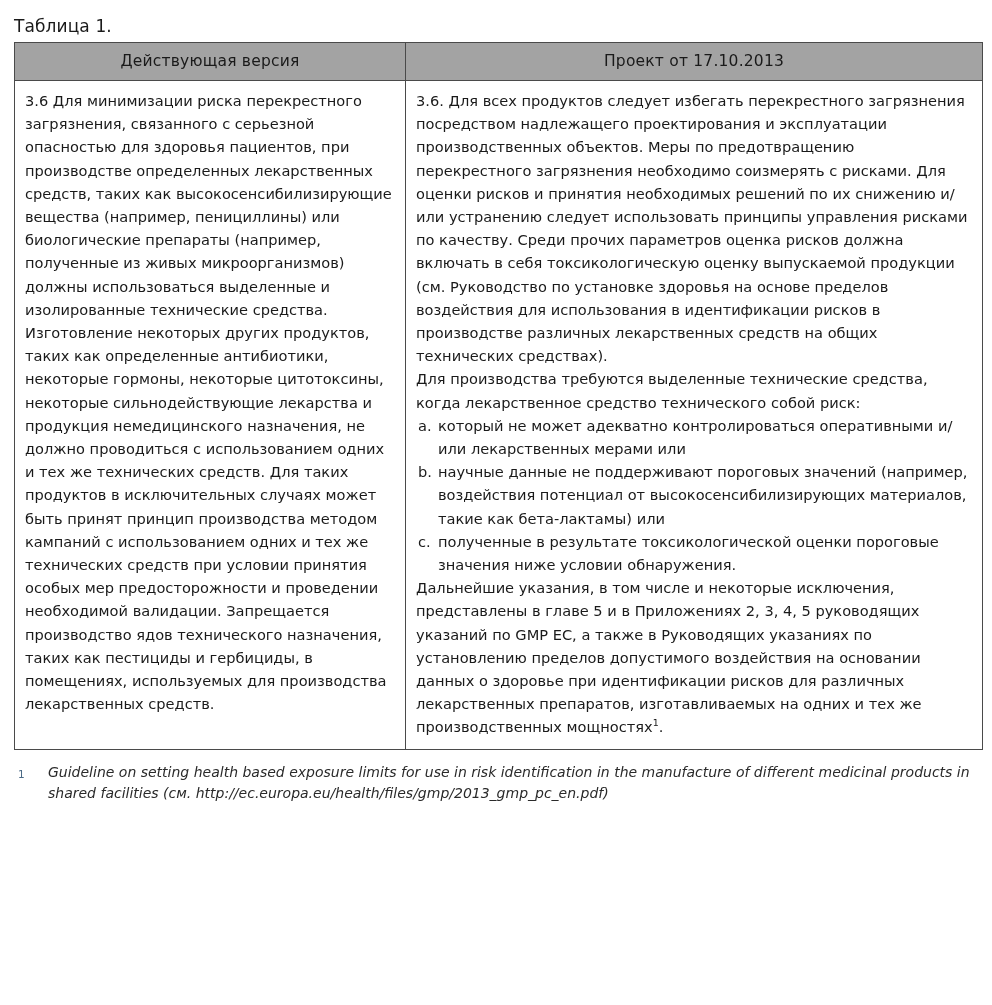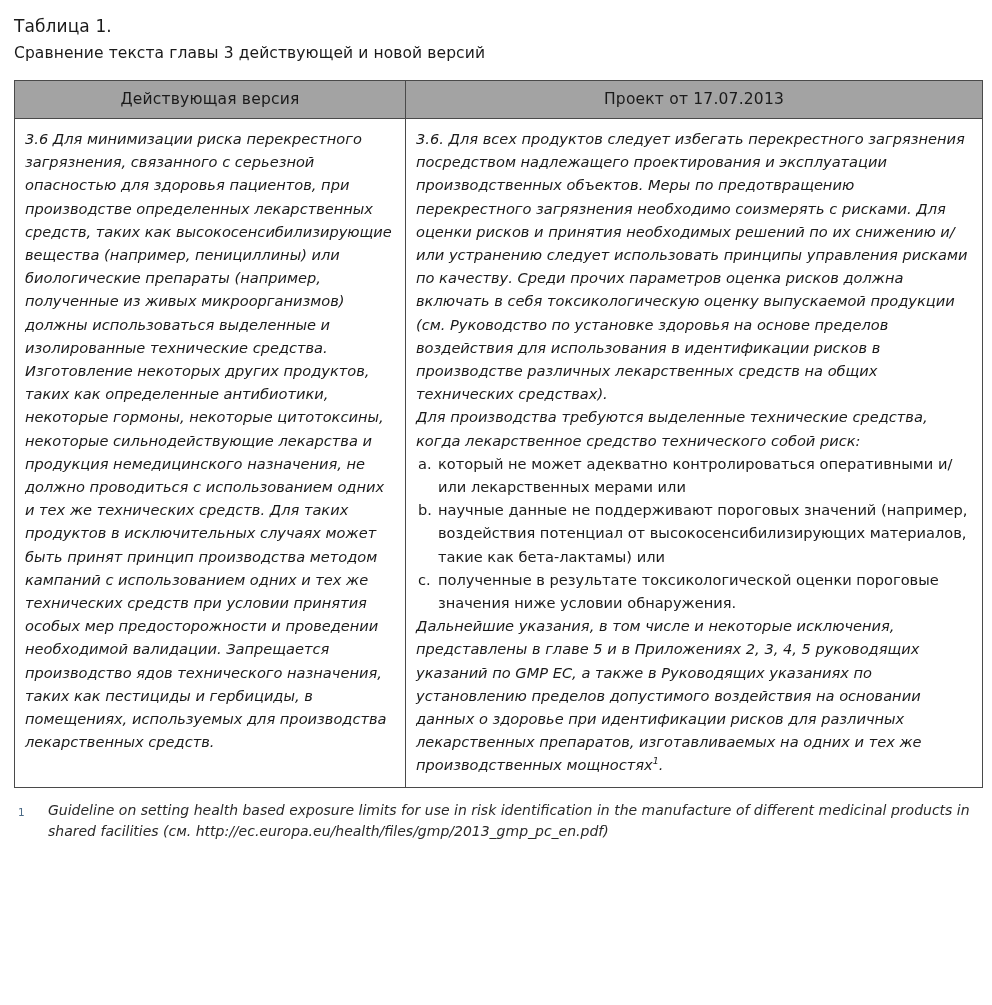--- a/index.html
+++ b/index.html
@@ -58,21 +58,20 @@
     line-height: 23.2px;
   }
   col.left { width: 391px; }
   col.right { width: 577px; }
 
   .cell p {
     margin: 0;
   }
   .cell .para {
     margin: 0;
-    font-style: italic;
   }
   .list {
     margin: 0;
     padding: 0;
     list-style: none;
   }
   .list li {
     display: flex;
     margin: 0;
     padding: 0;
@@ -111,31 +110,30 @@
     flex: 1 1 auto;
     font-style: italic;
   }
 </style>
 </head>
 <body>
 
 <div class="page">
 
   <div class="caption-line1">Таблица 1.</div>
-  <div class="caption-line2">Сравнение текста главы 3 действующей и новой версий</div>
 
   <table class="cmp">
     <colgroup>
       <col class="left">
       <col class="right">
     </colgroup>
     <thead>
       <tr>
         <th>Действующая версия</th>
-        <th>Проект от 17.07.2013</th>
+        <th>Проект от 17.10.2013</th>
       </tr>
     </thead>
     <tbody>
       <tr>
         <td class="cell">
           <p class="para">3.6 Для минимизации риска перекрестного загрязнения, связанного с серьезной опасностью для здоровья пациентов, при производстве определенных лекарственных средств, таких как высокосенсибилизирующие вещества (например, пенициллины) или биологические препараты (например, полученные из живых микроорганизмов) должны использоваться выделенные и изолированные технические средства. Изготовление некоторых других продуктов, таких как определенные антибиотики, некоторые гормоны, некоторые цитотоксины, некоторые сильнодействующие лекарства и продукция немедицинского назначения, не должно проводиться с использованием одних и тех же технических средств. Для таких продуктов в исключительных случаях может быть принят принцип производства методом кампаний с использованием одних и тех же технических средств при условии принятия особых мер предосторожности и проведении необходимой валидации. Запрещается производство ядов технического назначения, таких как пестициды и гербициды, в помещениях, используемых для производства лекарственных средств.</p>
         </td>
         <td class="cell">
           <p class="para">3.6. Для всех продуктов следует избегать перекрестного загрязнения посредством надлежащего проектирования и эксплуатации производственных объектов. Меры по предотвращению перекрестного загрязнения необходимо соизмерять с рисками. Для оценки рисков и принятия необходимых решений по их снижению и/или устранению следует использовать принципы управления рисками по качеству. Среди прочих параметров оценка рисков должна включать в себя токсикологическую оценку выпускаемой продукции (см. Руководство по установке здоровья на основе пределов воздействия для использования в идентификации рисков в производстве различных лекарственных средств на общих технических средствах).</p>
           <p class="para">Для производства требуются выделенные технические средства, когда лекарственное средство технического собой риск:</p>

